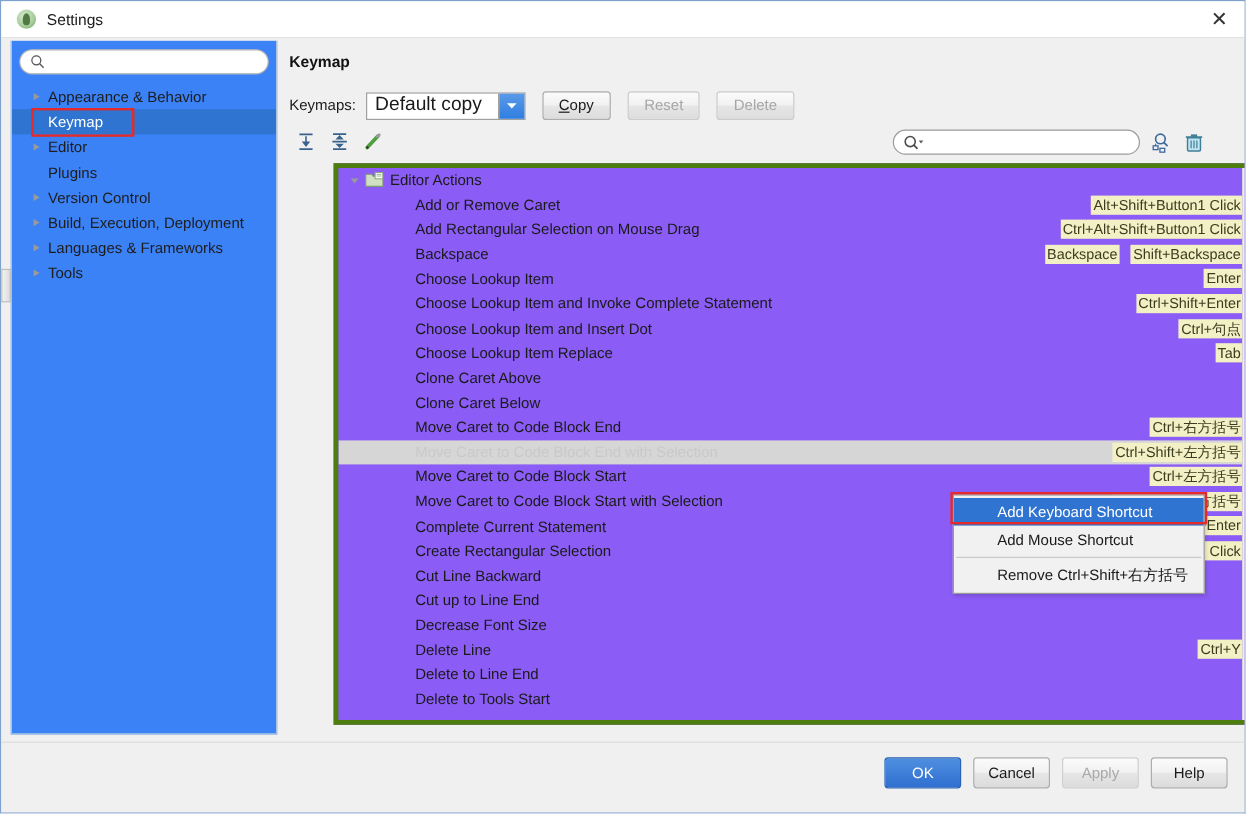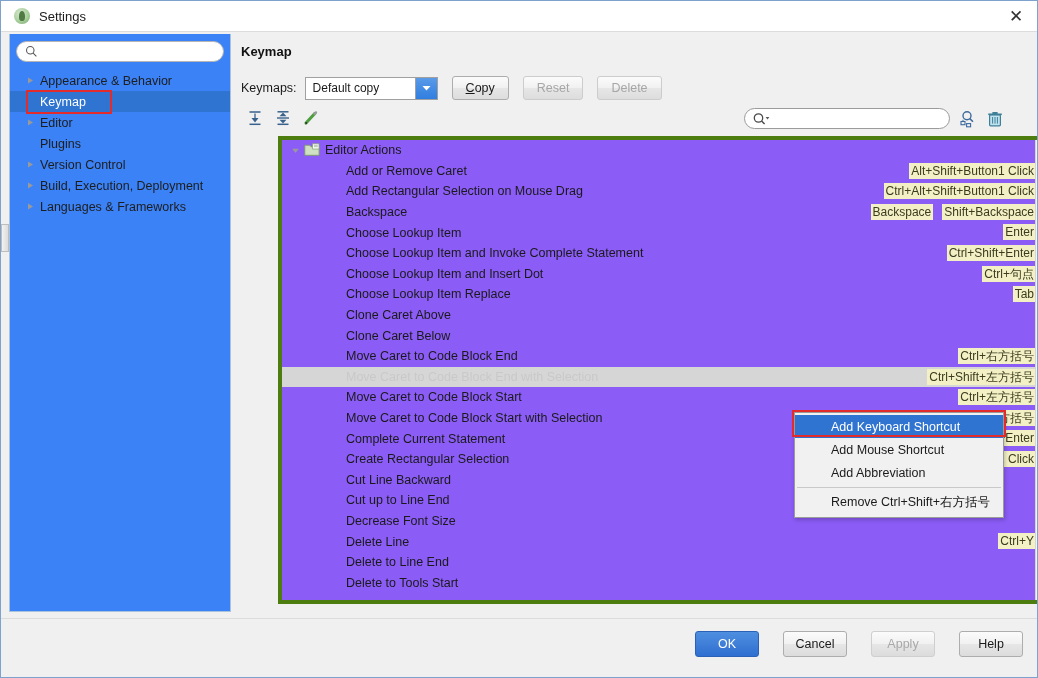--- a/index.html
+++ b/index.html
@@ -132,21 +132,21 @@
     display: flex; align-items: center;
   }
   .keymaps-label { font-size: 12.5px; color: #1a1a1a; margin-right: 8px; }
   .combo {
     position: relative;
     width: 133px; height: 23px;
     border: 1px solid #a0a0a0;
     background: #ffffff;
     display: flex; align-items: center;
   }
-  .combo-value { padding-left: 7px; font-size: 12px; color: #1a1a1a; }
+  .combo-value { padding-left: 7px; font-size: 16px; color: #1a1a1a; }
   .combo-arrow {
     position: absolute; right: 0; top: 0;
     width: 22px; height: 21px;
     background: linear-gradient(to bottom, #5a9ae8, #2f7ee0);
     border-left: 1px solid #a0a0a0;
     display: flex; align-items: center; justify-content: center;
   }
   .btn {
     height: 24px;
     min-width: 52px;
@@ -259,21 +259,21 @@
   .ctx-sep { height: 1px; background: #c9c9c9; margin: 3px 2px; }
   
   .footer {
     position: absolute; left: 0; top: 617px;
     width: 1038px; height: 59px;
     background: #f0f0f0;
     border-top: 1px solid #dcdcdc;
   }
   .footer-btns {
     position: absolute; right: 16px; top: 12px;
-    display: flex; align-items: flex-start; gap: 24px; margin-left: 24px;
+    display: flex; align-items: flex-start; gap: 10px; margin-left: 24px;
   }
   .fbtn {
     width: 64px; height: 26px;
     border: 1px solid #adadad;
     border-radius: 3px;
     background: linear-gradient(to bottom,#fbfbfb 0%, #f1f1f1 48%, #e6e6e6 52%, #dcdcdc 100%);
     font-size: 12.5px; color: #1a1a1a;
     font-family: "Liberation Sans", sans-serif;
     display: flex; align-items: center; justify-content: center;
     cursor: pointer;
@@ -357,20 +357,28 @@
 
         <div class="tree-row">
           <span class="arrow">
             <svg width="9" height="9" viewBox="0 0 9 9">
                 <polygon points="2,1.5 7,4.5 2,7.5" fill="#9a9a9a"></polygon>
               </svg>
           </span>
           <span class="tree-label">Languages &amp; Frameworks</span>
         </div>
 
+        <div class="tree-row">
+          <span class="arrow">
+            <svg width="9" height="9" viewBox="0 0 9 9">
+                <polygon points="2,1.5 7,4.5 2,7.5" fill="#9a9a9a"></polygon>
+              </svg>
+          </span>
+          <span class="tree-label">Tools</span>
+        </div>
       </div>
 
       <div class="redbox" style="left:16px; top:56px; width:86px; height:24px;"></div>
     </div>
 
     <div class="splitter-handle"></div>
 
     <div class="right">
 
       <div class="panel-title">Keymap</div>
@@ -566,21 +574,20 @@
         </div>
 
         <div class="vscroll">
           <div class="vthumb"></div>
         </div>
       </div>
 
       <div class="ctx">
         <div class="ctx-item active">Add Keyboard Shortcut</div>
         <div class="ctx-item">Add Mouse Shortcut</div>
-        <div class="ctx-item">Add Abbreviation</div>
         <div class="ctx-sep"></div>
         <div class="ctx-item">Remove Ctrl+Shift+右方括号</div>
       </div>
       <div class="redbox" style="left:553px; top:376px; width:214px; height:27px;"></div>
 
     </div>
   </div>
 
   <div class="footer">
     <div class="footer-btns">

